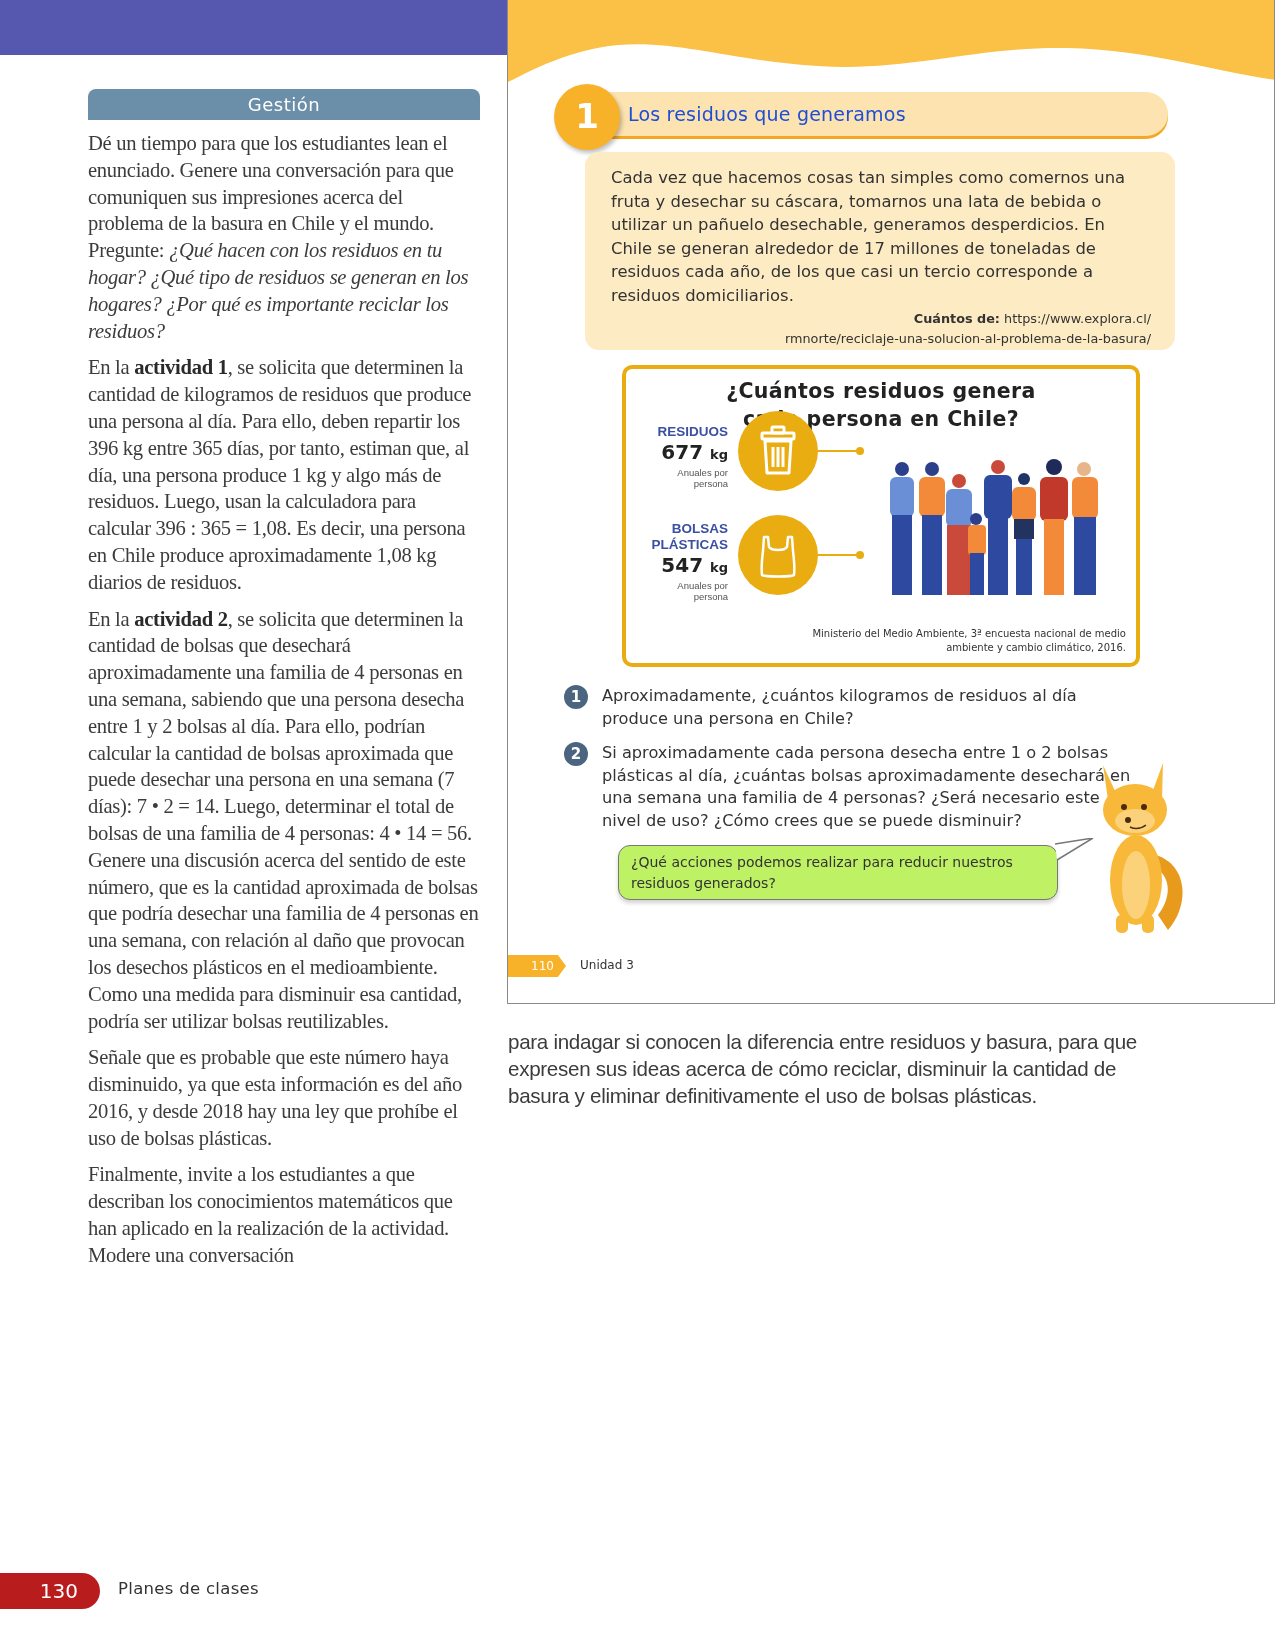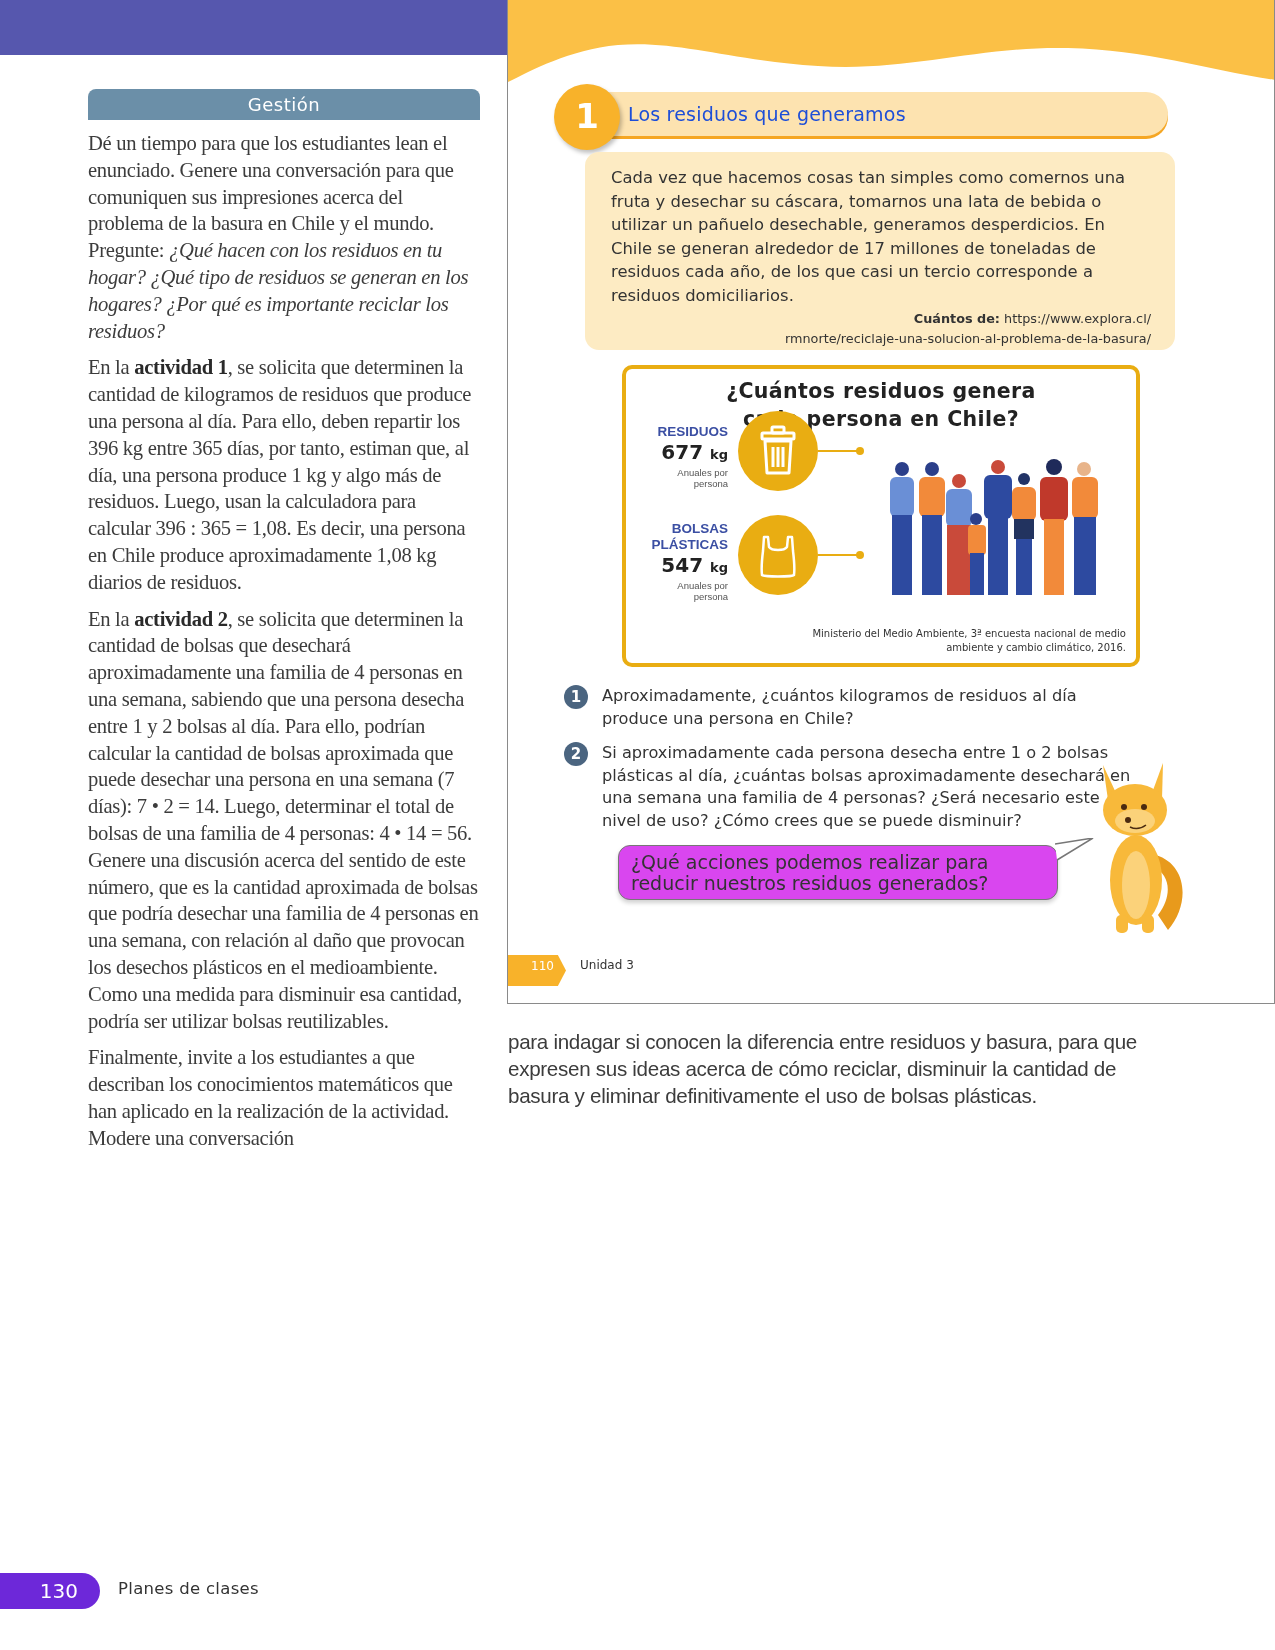--- a/index.html
+++ b/index.html
@@ -49,49 +49,50 @@
   .connector::after { content: ""; position: absolute; right: -4px; top: -3px; width: 8px; height: 8px; border-radius: 50%; background: #e9ad12; }
   .people { position: absolute; left: 258px; top: 88px; width: 245px; height: 140px; }
   .info-source { position: absolute; right: 10px; bottom: 8px; text-align: right; font-size: 10px; line-height: 14px; color: #333; width: 320px; }
 
   .question { position: absolute; left: 56px; font-size: 16.2px; line-height: 22.5px; color: #333; }
   .q-badge { position: absolute; left: 0; top: 0; width: 24px; height: 24px; border-radius: 50%; background: #4b6580; color: #fff;
     font-size: 15px; font-weight: bold; text-align: center; line-height: 24px; }
   .q-text { margin-left: 38px; width: 540px; }
 
   .bubble { position: absolute; left: 110px; top: 845px; width: 440px; height: 55px; border: 1.5px solid #777; border-radius: 12px;
-    background: #d946ef; box-shadow: 0 3px 4px rgba(0,0,0,0.18); padding: 6px 12px; font-size: 19px; line-height: 21px; color: #333; }
+    background: #bef264; box-shadow: 0 3px 4px rgba(0,0,0,0.18); padding: 6px 12px; font-size: 14px; line-height: 21px; color: #333; }
   .bubble-tail { position: absolute; left: 547px; top: 838px; width: 40px; height: 30px; }
 
   .fox { position: absolute; left: 570px; top: 755px; width: 110px; height: 180px; }
 
   .page-footer { position: absolute; left: 0; top: 955px; height: 22px; }
-  .page-tab { position: absolute; left: 0; top: 0; width: 58px; height: 31px; background: #f8b22a; color: #fff;
+  .page-tab { position: absolute; left: 0; top: 0; width: 58px; height: 22px; background: #f8b22a; color: #fff;
     font-size: 12px; line-height: 22px; text-align: right; padding-right: 12px; clip-path: polygon(0 0, 86% 0, 100% 50%, 86% 100%, 0 100%); }
   .unit-label { position: absolute; left: 72px; top: 3px; font-size: 12px; color: #333; white-space: nowrap; }
 
   .continuation { position: absolute; left: 508px; top: 1029px; width: 640px; font-family: "Liberation Sans", sans-serif; font-size: 20.6px;
     line-height: 26.8px; color: #3c3c3c; letter-spacing: -0.3px; }
 
   .footer { position: absolute; left: 0; top: 1573px; height: 36px; }
-  .footer-num { position: absolute; left: 0; top: 0; width: 100px; height: 36px; background: #6d28d9; border-radius: 0 18px 18px 0;
+  .footer-num { position: absolute; left: 0; top: 0; width: 100px; height: 36px; background: #b91c1c; border-radius: 0 18px 18px 0;
     color: #fff; font-size: 20px; line-height: 36px; text-align: right; padding-right: 22px; }
   .footer-label { position: absolute; left: 118px; top: 6px; font-size: 16.5px; color: #333; white-space: nowrap; letter-spacing: 0.3px; }
 </style>
 </head>
 <body>
 
 <div class="top-band"></div>
 
 <div class="left-col">
   <div class="gestion-bar">Gestión</div>
   <div class="left-text">
     <p><span>Dé un tiempo para que los estudiantes lean el enunciado. Genere una conversación para que comuniquen sus impresiones acerca del problema de la basura en Chile y el mundo. Pregunte: </span><em>¿Qué hacen con los residuos en tu hogar? ¿Qué tipo de residuos se generan en los hogares? ¿Por qué es importante reciclar los residuos?</em></p>
     <p><span>En la </span><b>actividad 1</b><span>, se solicita que determinen la cantidad de kilogramos de residuos que produce una persona al día. Para ello, deben repartir los 396 kg entre 365 días, por tanto, estiman que, al día, una persona produce 1 kg y algo más de residuos. Luego, usan la calculadora para calcular 396 : 365 = 1,08. Es decir, una persona en Chile produce aproximadamente 1,08 kg diarios de residuos.</span></p>
     <p><span>En la </span><b>actividad 2</b><span>, se solicita que determinen la cantidad de bolsas que desechará aproximadamente una familia de 4 personas en una semana, sabiendo que una persona desecha entre 1 y 2 bolsas al día. Para ello, podrían calcular la cantidad de bolsas aproximada que puede desechar una persona en una semana (7 días): 7 • 2 = 14. Luego, determinar el total de bolsas de una familia de 4 personas: 4 • 14 = 56. Genere una discusión acerca del sentido de este número, que es la cantidad aproximada de bolsas que podría desechar una familia de 4 personas en una semana, con relación al daño que provocan los desechos plásticos en el medioambiente. Como una medida para disminuir esa cantidad, podría ser utilizar bolsas reutilizables.</span></p>
+    <p>Señale que es probable que este número haya disminuido, ya que esta información es del año 2016, y desde 2018 hay una ley que prohíbe el uso de bolsas plásticas.</p>
     <p>Finalmente, invite a los estudiantes a que describan los conocimientos matemáticos que han aplicado en la realización de la actividad. Modere una conversación</p>
   </div>
 </div>
 
 <div class="student-page">
   <svg class="wave" viewBox="0 0 768 90" preserveAspectRatio="none">
     <path d="M0 0 H768 V80 C700 70 640 50 560 48 C470 46 400 72 310 66 C220 60 170 40 110 45 C60 50 25 70 0 82 Z" fill="#fbc046"></path>
   </svg>
 
   <div class="lesson-header">

